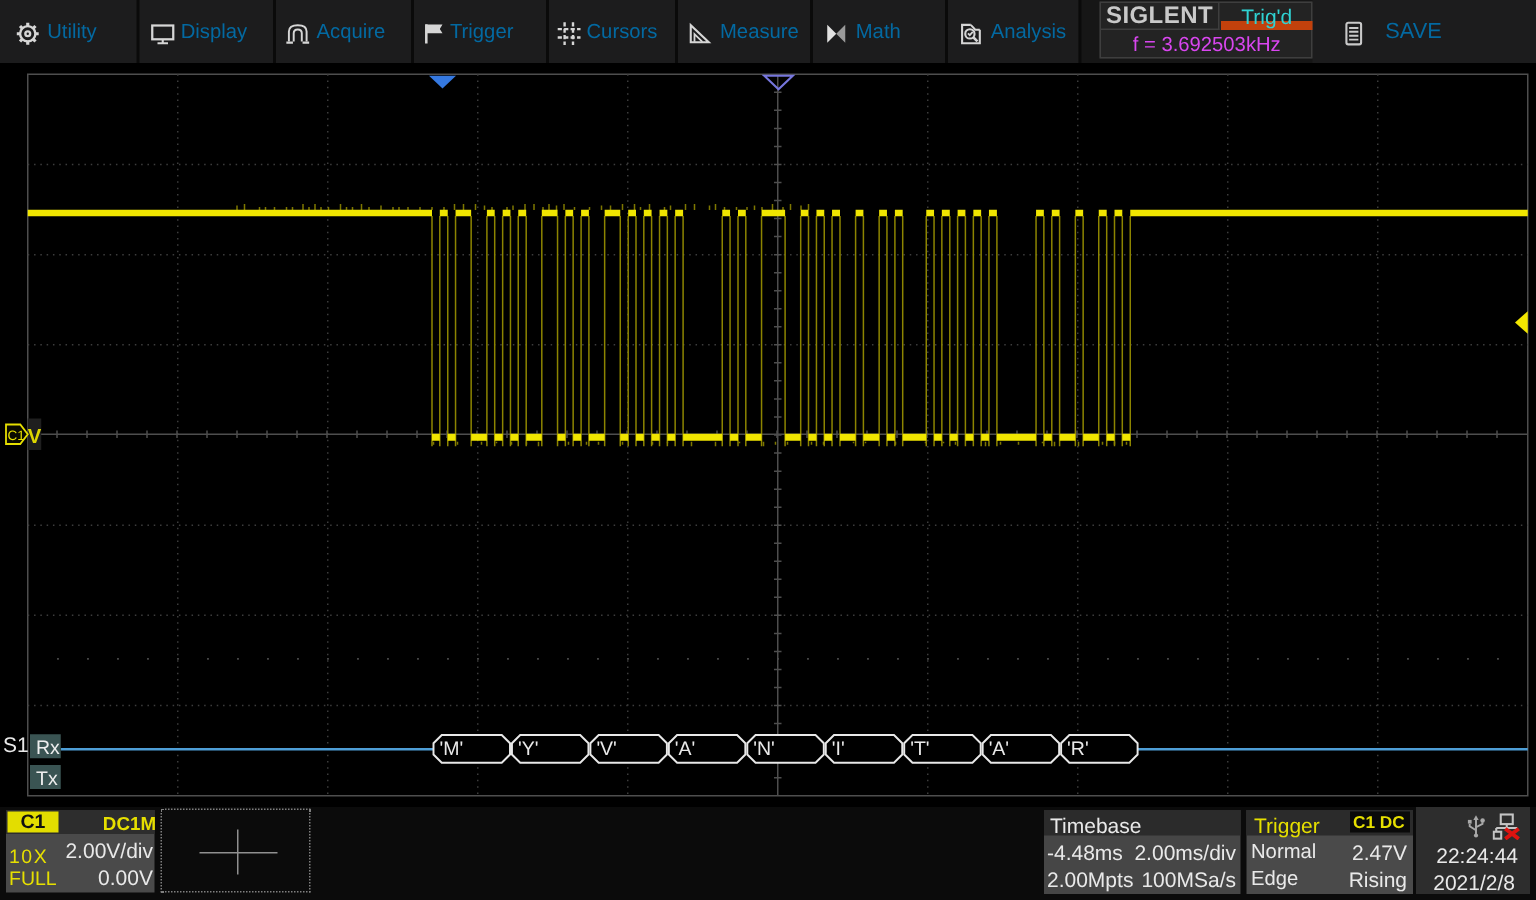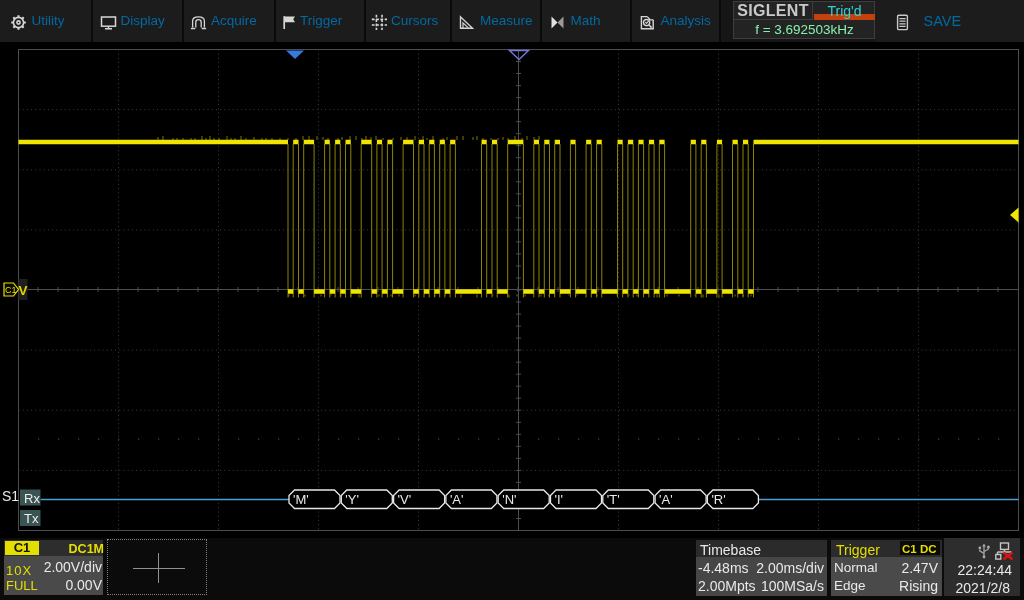--- a/index.html
+++ b/index.html
@@ -108,21 +108,21 @@
         <rect x="3.6" y="1.2" width="9.8" height="14.4" rx="1.2"></rect>
         <path d="M5.4 4.6 h6.2 M5.4 7.2 h6.2 M5.4 9.8 h6.2 M5.4 12.4 h6.2" stroke-width="1.3"></path>
       </g>
     </svg>
     <span style="left:923.5px;font-size:14.5px;">SAVE</span>
   </div>
 
 <div class="abs" style="left:733px;top:1px;width:142px;height:38px;background:#232323;border:1px solid #3e3e3e;">
   <div class="abs" style="left:0;top:0;width:79px;height:18px;border-right:1px solid #3e3e3e;border-bottom:1px solid #3e3e3e;color:#c9c9c9;font-weight:bold;font-size:16px;letter-spacing:0.3px;text-align:center;line-height:18px;">SIGLENT</div>
   <div class="abs" style="left:80px;top:0;width:61px;height:18px;border-bottom:6px solid #c2410c;color:#2fd2d2;font-size:14px;text-align:center;line-height:19px;">Trig'd</div>
-  <div class="abs" style="left:0;top:19px;width:141px;height:18px;color:#86efac;font-size:13.5px;text-align:center;line-height:18px;">f = 3.692503kHz</div>
+  <div class="abs" style="left:0;top:19px;width:141px;height:18px;color:#d946ef;font-size:13.5px;text-align:center;line-height:18px;">f = 3.692503kHz</div>
 </div>
 
 <svg class="abs" style="left:0;top:0;" width="1024" height="600" viewBox="0 0 1024 600">
 
   <rect x="18.5" y="49.5" width="1000.0" height="481.0" fill="none" stroke="#4e4e4e" stroke-width="1"></rect>
   <path d="M18.5 109.6 H1018.5 M18.5 169.8 H1018.5 M18.5 229.9 H1018.5 M18.5 350.1 H1018.5 M18.5 410.2 H1018.5 M18.5 470.4 H1018.5" stroke="#3d3d3d" stroke-width="1" stroke-dasharray="1 3.2" fill="none"></path>
   <path d="M118.5 49.5 V530.5 M218.5 49.5 V530.5 M318.5 49.5 V530.5 M418.5 49.5 V530.5 M618.5 49.5 V530.5 M718.5 49.5 V530.5 M818.5 49.5 V530.5 M918.5 49.5 V530.5" stroke="#3d3d3d" stroke-width="1" stroke-dasharray="1 3.2" fill="none"></path>
   <path d="M38 439.2 H1018" stroke="#454545" stroke-width="1.2" stroke-dasharray="1.3 18.7" fill="none"></path>
 
   <line x1="27" y1="289.5" x2="1018.5" y2="289.5" stroke="#4e4e4e" stroke-width="1"></line>

